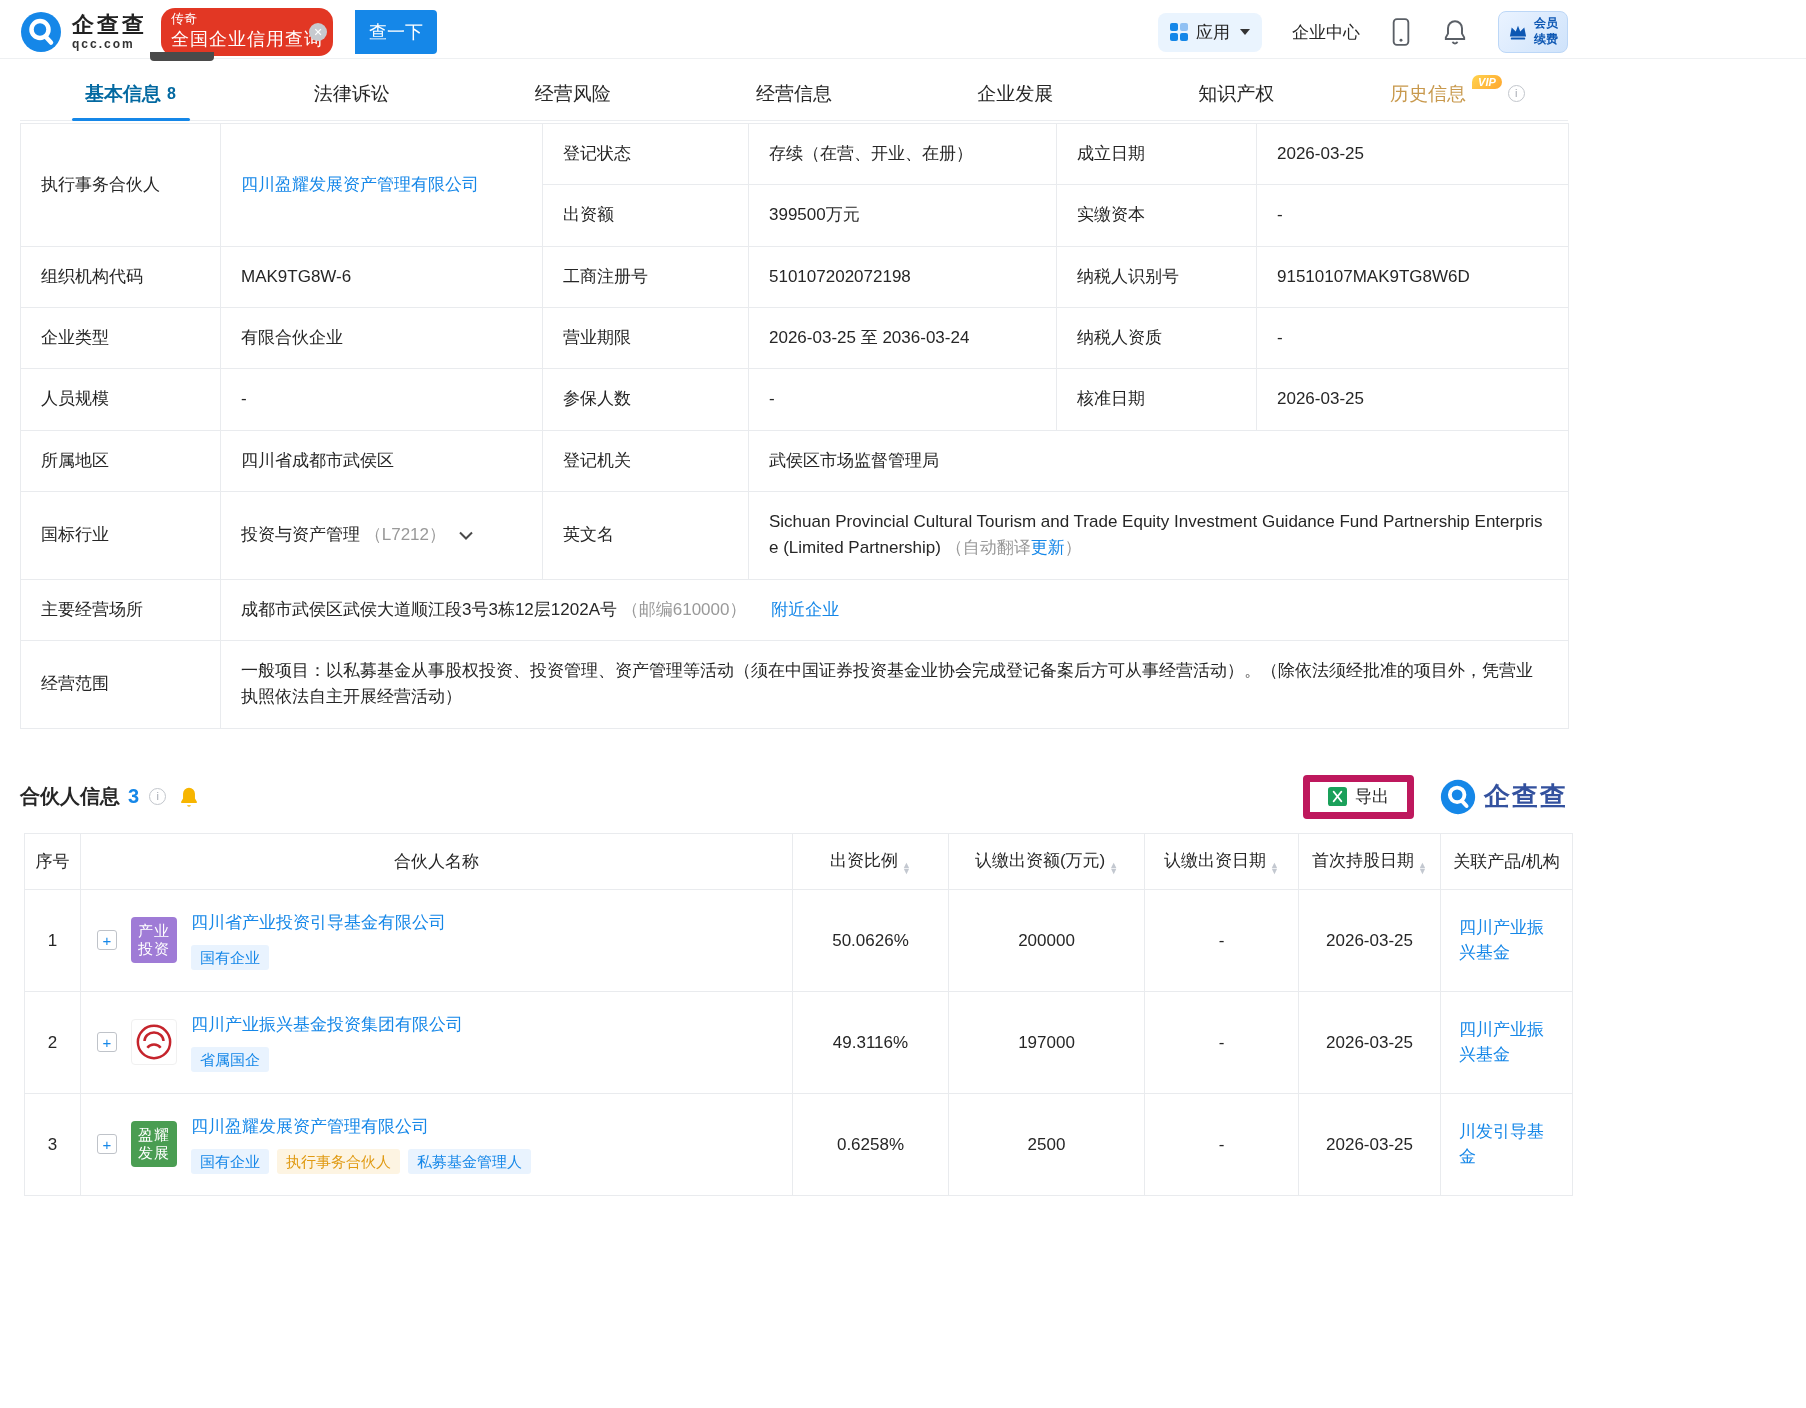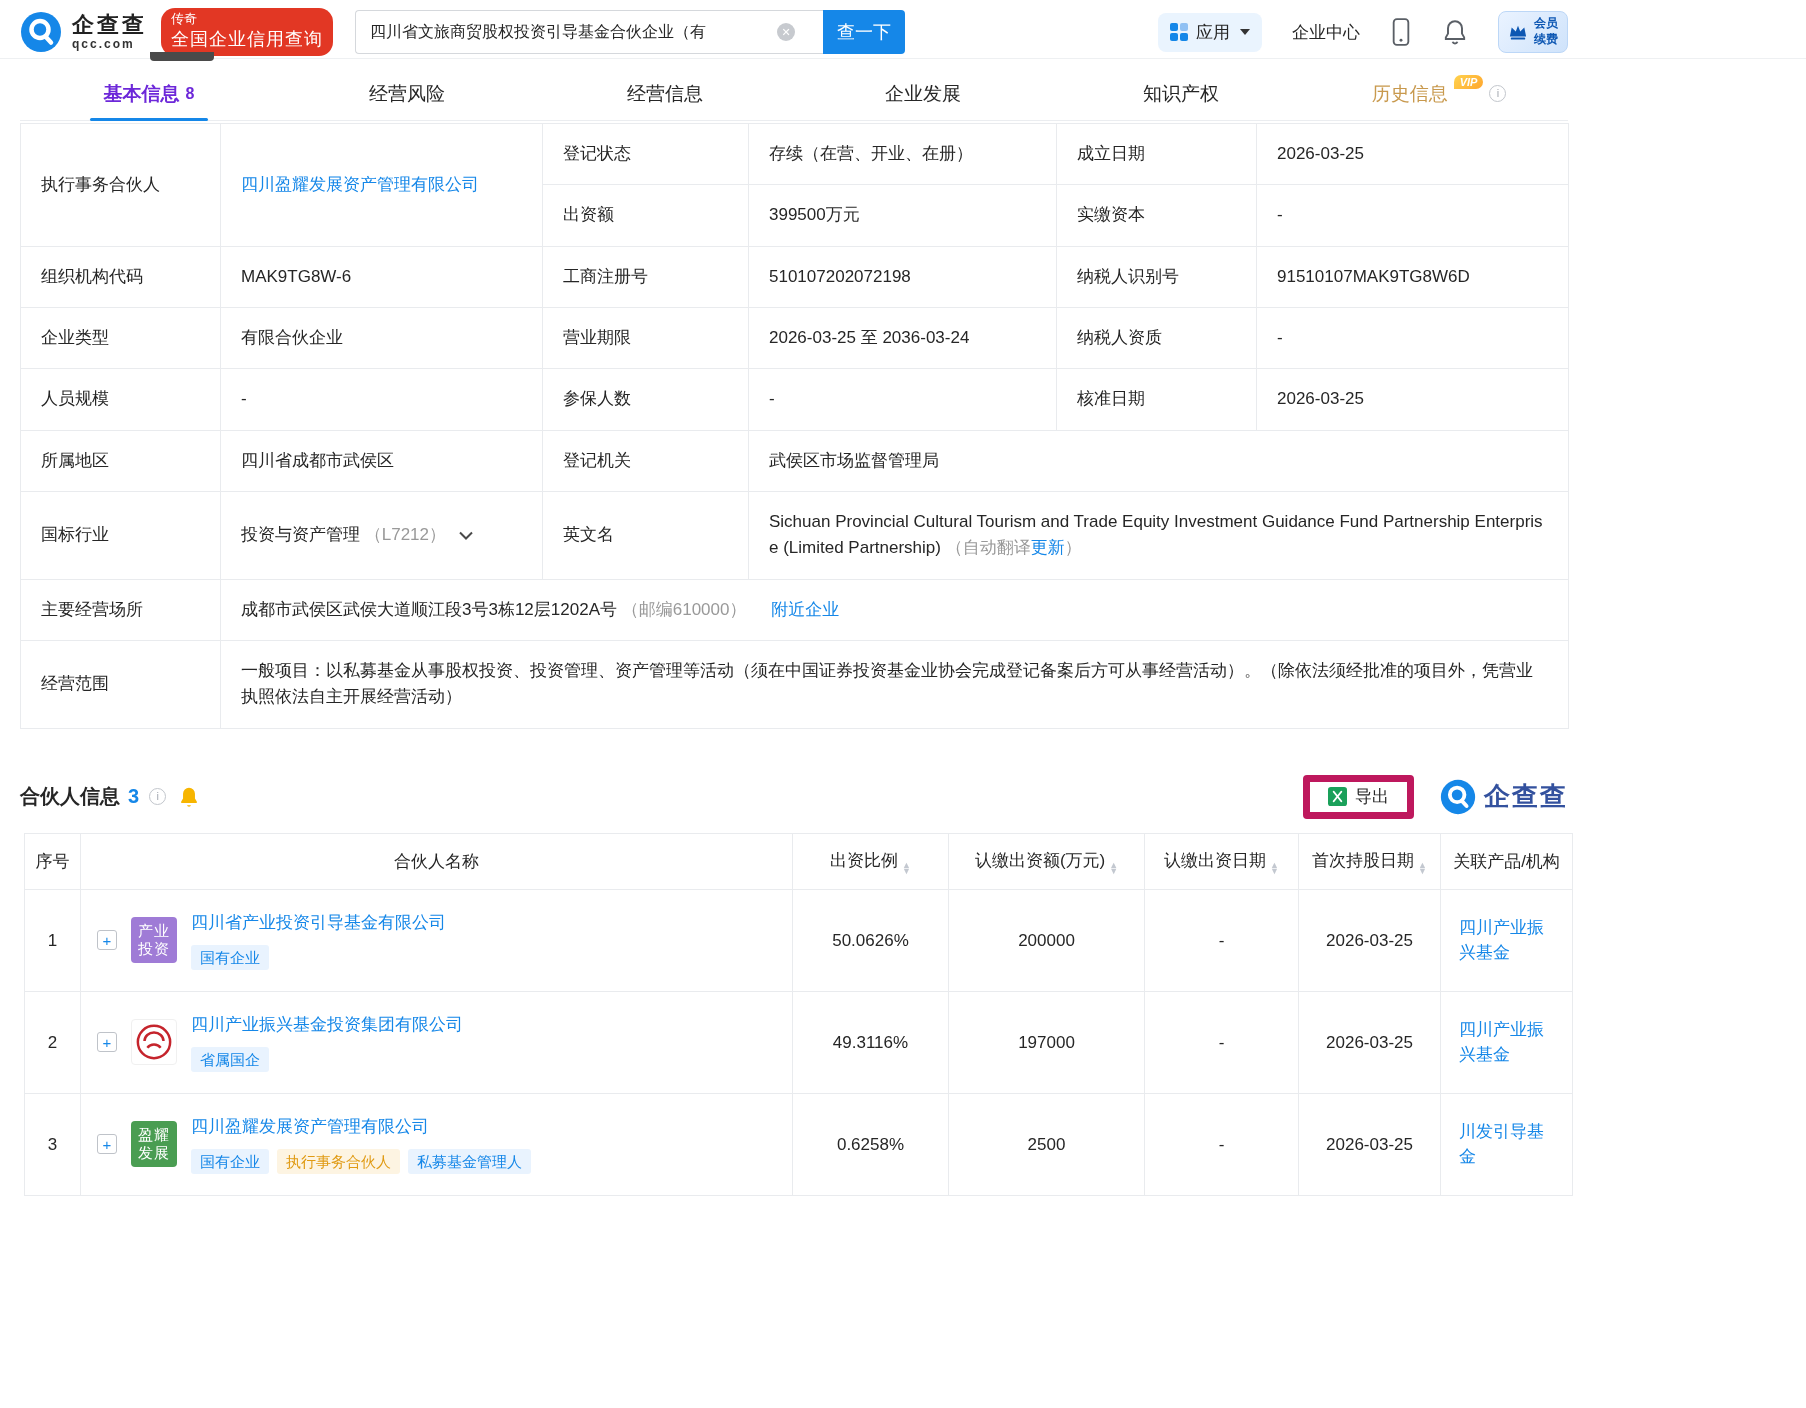--- a/index.html
+++ b/index.html
@@ -36,21 +36,21 @@
   .navitem { font-size:17px; cursor:pointer; }
   .icon-btn { cursor:pointer; display:flex; }
   .member { display:flex; align-items:center; gap:6px; background:linear-gradient(135deg,#eaf3ff,#cfe3fb);
     border:1px solid #bcd7f7; border-radius:8px; padding:4px 9px; cursor:pointer; }
   .member-text { display:flex; flex-direction:column; font-size:12px; font-weight:bold; color:#0d57b3; line-height:1.3; }
   .dropdown-remnant { position:absolute; left:150px; top:52px; width:64px; height:9px; background:#4a4a4a; border-radius:0 0 4px 4px; z-index:5; }
 
   
   .tabs { display:flex; width:1548px; margin:8px 0 0 20px; border-bottom:1px solid #ebedf0; height:54px; }
   .tab { flex:1; display:flex; align-items:center; justify-content:center; font-size:19px; color:#262626; cursor:pointer; position:relative; gap:6px; }
-  .tab.active { color:#6d28d9; font-weight:bold; }
+  .tab.active { color:#0369a1; font-weight:bold; }
   .tab.active::after { content:""; position:absolute; left:50%; transform:translateX(-50%); bottom:-1px; width:118px; height:3px; background:#1587e8; border-radius:2px; }
   .tab .count { font-size:16px; }
   .tab.history { color:#c8994d; }
   .vip-tag { position:relative; top:-12px; background:linear-gradient(135deg,#ffd34e,#ffa62e); color:#fff;
     font-size:11px; font-weight:bold; font-style:italic; padding:1px 6px; border-radius:7px 7px 7px 0; }
   .info-i { width:17px; height:17px; border:1px solid #c2c6cc; color:#a6abb3; border-radius:50%;
     font-size:11px; line-height:15px; text-align:center; font-style:normal; display:inline-block; cursor:pointer; flex:none; }
 
   
   .info-table { border-collapse:collapse; margin:2px 0 0 20px; width:1548px; font-size:17px; table-layout:fixed; }
@@ -112,21 +112,20 @@
           <div class="brand-en">qcc.com</div>
         </div>
       </div>
 
       <div class="promo">
         <div class="promo-l1">传奇</div>
         <div class="promo-l2">全国企业信用查询</div>
       </div>
 
       <div class="searchwrap">
-        <input class="search-input" value="四川省文旅商贸股权投资引导基金合伙企业（有" style="">
         <span class="clear-icon">✕</span>
         <button class="search-btn">查一下</button>
       </div>
 
       <nav class="topnav">
         <div class="apps">
           <span class="grid-icon">
               <i></i>
               <i class="lt"></i>
               <i></i>
@@ -162,20 +161,23 @@
     </div>
   </div>
 
   <div class="dropdown-remnant"></div>
 
   <nav class="tabs">
     <div class="tab active">
       <span>基本信息</span>
       <span class="count">8</span>
     </div>
+    <div class="tab">
+        <span>法律诉讼</span>
+      </div>
     <div class="tab">
         <span>经营风险</span>
       </div>
     <div class="tab">
         <span>经营信息</span>
       </div>
     <div class="tab">
         <span>企业发展</span>
       </div>
     <div class="tab">

